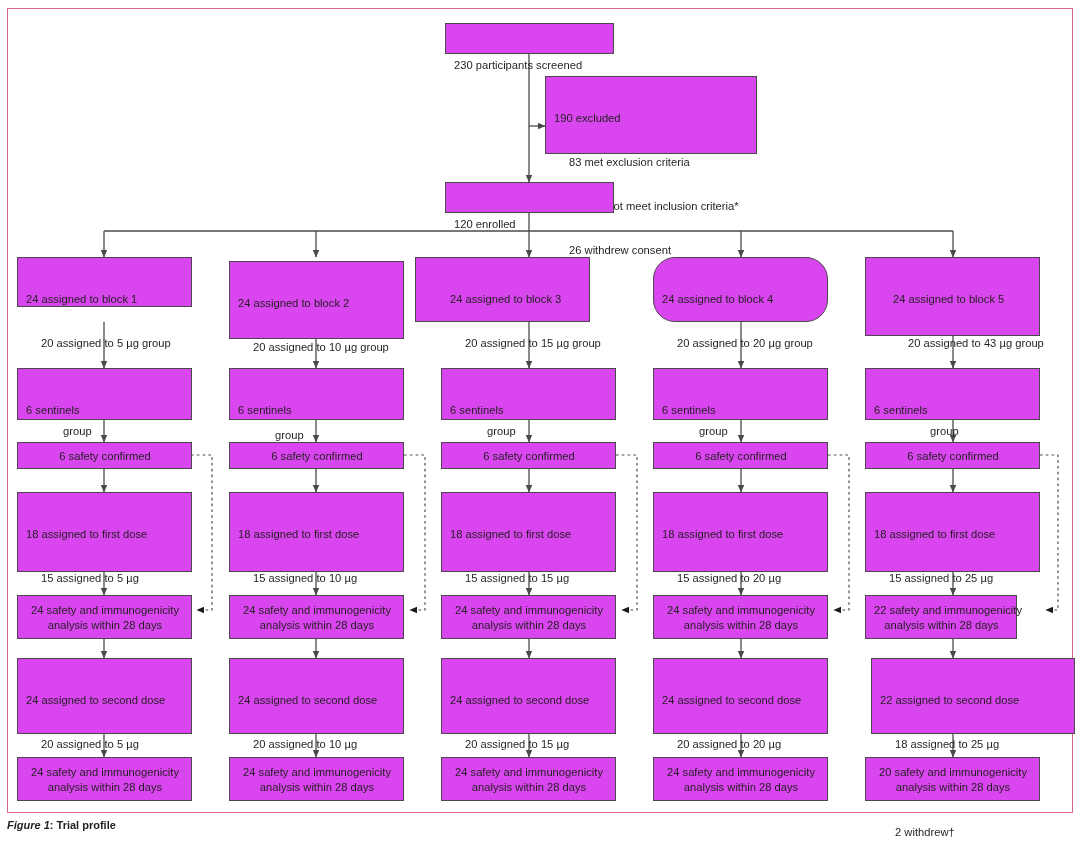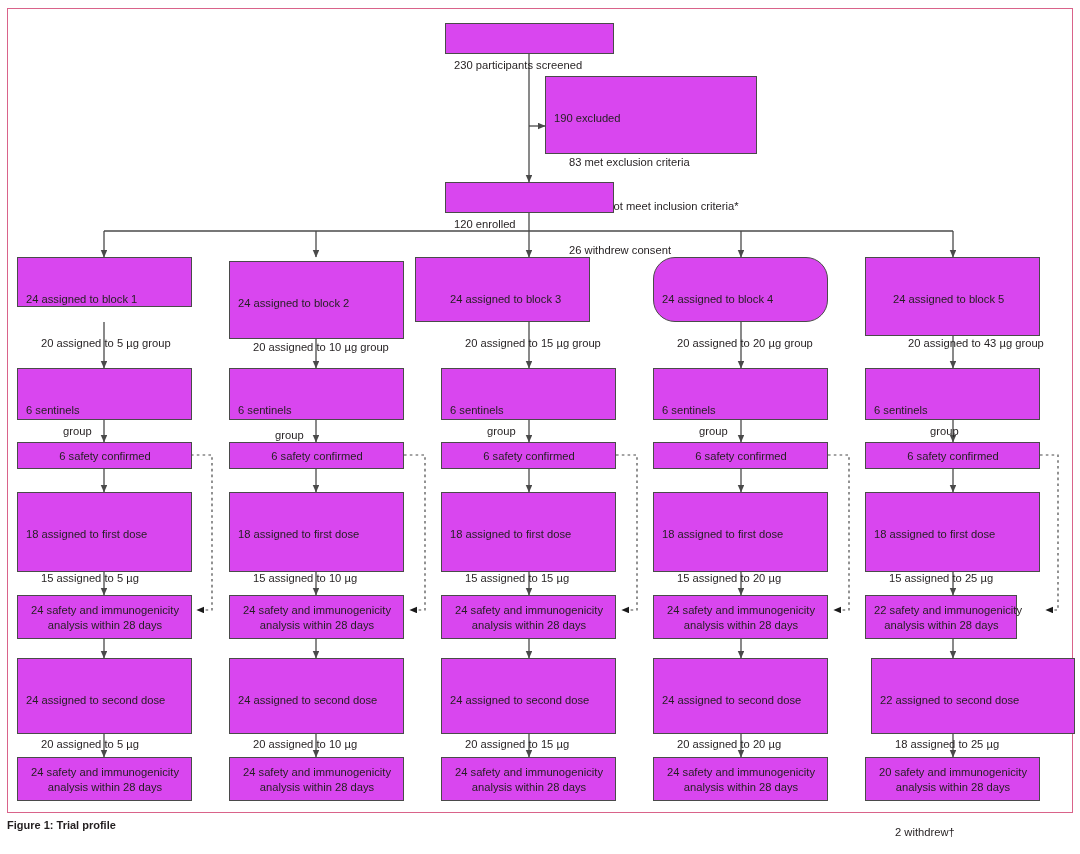--- a/index.html
+++ b/index.html
@@ -53,21 +53,21 @@
     left: 7px; top: 818px;
     width: 1070px;
     color: #231f20;
   }
   #fig-caption {
     font-size: 11px;
     font-weight: bold;
     line-height: 14px;
     white-space: pre;
   }
-  #fig-caption .figno { }
+  #fig-caption .figno { font-style: italic; }
   #fig-footnote {
     margin-top: 3.5px;
     font-size: 10.3px;
     line-height: 13px;
     white-space: nowrap;
   }
 </style>
 </head>
 <body>
 

